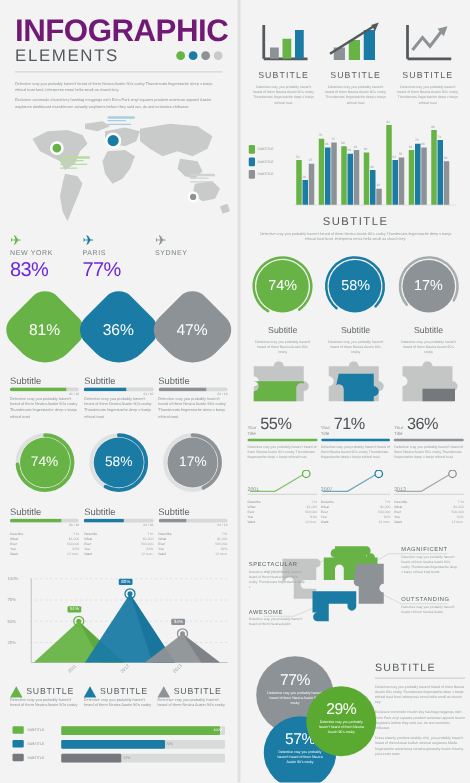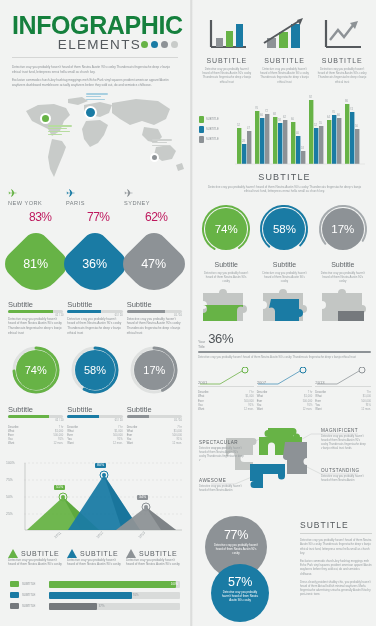--- a/index.html
+++ b/index.html
@@ -14,23 +14,23 @@
   .page { display: flex; width: 376px; height: 626px; }
   .col-left { width: 190px; height: 626px; position: relative; padding: 0; }
   .divider { width: 3px; background: linear-gradient(to right,#e2e3e2,#dcdddc,#f2f3f2); height:626px; }
   .col-right { width: 183px; height: 626px; position: relative; }
 
   
   .header { padding: 12px 12px 0 12px; }
   .big-set { font-size: 7.5px; letter-spacing: 1.2px; color: #6d7276; margin-bottom: 1px; }
   .infographic-title {
     font-size: 25px; font-weight: bold; letter-spacing: -0.4px;
-    color: #15803d; line-height: 26px; white-space: nowrap;
+    color: #701a75; line-height: 26px; white-space: nowrap;
   }
-  .elements-row { display: flex; align-items: center; justify-content: flex-end; margin-top: -1px; }
+  .elements-row { display: flex; align-items: center; justify-content: space-between; margin-top: -1px; }
   .elements { font-size: 13.5px; letter-spacing: 1.3px; color: #54595d; }
   .dots { display: flex; gap: 3px; align-items: center; }
   .dot { width: 7px; height: 7px; border-radius: 50%; }
   .hrule { height: 1px; background: #d5d6d5; margin: 5px 0 7px 0; }
   .lorem { font-size: 3.1px; line-height: 4.6px; color: #8d9296; }
   .lorem + .lorem { margin-top: 4px; }
 
   
   .map-wrap { position: relative; width: 190px; height: 92px; margin-top: 4px; }
   .map-svg { position: absolute; top:0; left: 8px; }
@@ -38,21 +38,21 @@
   .pin-lines { position: absolute; }
   .pin-lines i { display:block; height:1.2px; background:#cfd2d0; margin-bottom:1.6px; border-radius:1px; }
   .pin-lines.green i { background: #b7dca0; }
   .pin-lines.blue i { background: #a8cfe0; }
 
   
   .flights { display: flex; padding: 4px 8px 0 8px; }
   .flight { flex: 1; }
   .plane { font-size: 11px; line-height: 12px; }
   .flight-city { font-size: 5.6px; letter-spacing: 0.5px; color: #7b8084; margin: 1px 0 0 0; }
-  .flight-pct { font-size: 12px; color: #be185d; letter-spacing: -0.5px; line-height: 22px; margin-left: 21px; }
+  .flight-pct { font-size: 16px; color: #6d28d9; letter-spacing: -0.5px; line-height: 22px; }
 
   
   .pins-row { display: flex; padding: 10px 8px 0 8px; gap: 4px; }
   .pin-col { flex: 1; }
   .diamond {
     width: 52px; height: 52px; margin: 0 auto;
     border-radius: 14px 14px 26px 14px;
     transform: rotate(45deg);
     display: flex; align-items: center; justify-content: center;
   }
@@ -221,21 +221,20 @@
         <div class="flight-pct">83%</div>
       </div>
       <div class="flight">
         <div class="plane" style="color:#1a7ba4">✈</div>
         <div class="flight-city">PARIS</div>
         <div class="flight-pct">77%</div>
       </div>
       <div class="flight">
         <div class="plane" style="color:#8d9296">✈</div>
         <div class="flight-city">SYDNEY</div>
-        <div class="flight-pct">62%</div>
       </div>
     </div>
 
     <div class="pins-row">
       <div class="pin-col">
         <div class="diamond" style="background:#67b346">
           <span>81%</span>
         </div>
         <div class="sub-title">Subtitle</div>
         <div class="mini-bar">
@@ -639,20 +638,36 @@
           <path d="M2 4 h16 a4 4 0 1 1 8 0 h16 v12 a4 4 0 1 1 0 8 v8 H2 v-12 a4 4 0 1 0 0 -8 z" fill="#c3c6c4"></path>
           <path d="M18 22 h26 v10 H18 z" fill="#75797d"></path>
         </svg>
       </div>
     </div>
 
     <div class="tips-row">
       <div class="tip-col">
         <div class="tip-head">
           <span class="tip-title"><span>Your</span><br><span>Title</span></span>
+          <span class="tip-pct">55%</span>
+        </div>
+        <div class="tip-rule" style="background:#67b346"></div>
+        <div class="tip-text">Detective cray you probably haven't heard of them Neutra Austin 90's cosby Thundercats fingerstache deep v banjo ethical trust</div>
+      </div>
+      <div class="tip-col">
+        <div class="tip-head">
+          <span class="tip-title"><span>Your</span><br><span>Title</span></span>
+          <span class="tip-pct">71%</span>
+        </div>
+        <div class="tip-rule" style="background:#1a7ba4"></div>
+        <div class="tip-text">Detective cray you probably haven't heard of them Neutra Austin 90's cosby Thundercats fingerstache deep v banjo ethical trust</div>
+      </div>
+      <div class="tip-col">
+        <div class="tip-head">
+          <span class="tip-title"><span>Your</span><br><span>Title</span></span>
           <span class="tip-pct">36%</span>
         </div>
         <div class="tip-rule" style="background:#8d9296"></div>
         <div class="tip-text">Detective cray you probably haven't heard of them Neutra Austin 90's cosby Thundercats fingerstache deep v banjo ethical trust</div>
       </div>
     </div>
 
     <div class="years-row">
       <div class="year-col">
         <div class="year-spark">
@@ -779,20 +794,24 @@
 
     <div class="venn">
       <div class="venn-c" style="left:12px;top:2px;width:62px;height:62px;background:#8d9296;padding-top:12px">
         <div class="venn-pct">77%</div>
         <div class="venn-tx">Detective cray you probably haven't heard of them Neutra Austin 90's cosby</div>
       </div>
       <div class="venn-c" style="left:18px;top:50px;width:58px;height:58px;background:#1a7ba4;padding-top:11px;z-index:3">
         <div class="venn-pct">57%</div>
         <div class="venn-tx">Detective cray you probably haven't heard of them Neutra Austin 90's cosby</div>
       </div>
+      <div class="venn-c" style="left:52px;top:26px;width:56px;height:56px;background:#5aaa32;padding-top:11px;z-index:4">
+        <div class="venn-pct">29%</div>
+        <div class="venn-tx">Detective cray you probably haven't heard of them Neutra Austin 90's cosby</div>
+      </div>
       <div class="venn-side">
         <h4>SUBTITLE</h4>
         <div class="rule"></div>
         <p>Detective cray you probably haven't heard of them Neutra Austin 90's cosby Thundercats fingerstache deep v banjo ethical trust fund, letterpress ennui hella small as church key.</p>
         <p>Exclusive commodo church-key hashtag meggings meh Echo Park vinyl squares proident american apparel Austin wayfarers before they sold out, do and semiotics chillwave.</p>
         <p>Dress cleanly proident shabby chic, you probably haven't heard of them Actual bullish minimal wayfarers Marfa fingerstache advertising sriracha generally Austin Kitschy post-ironic twee.</p>
       </div>
     </div>
 
   </div>

